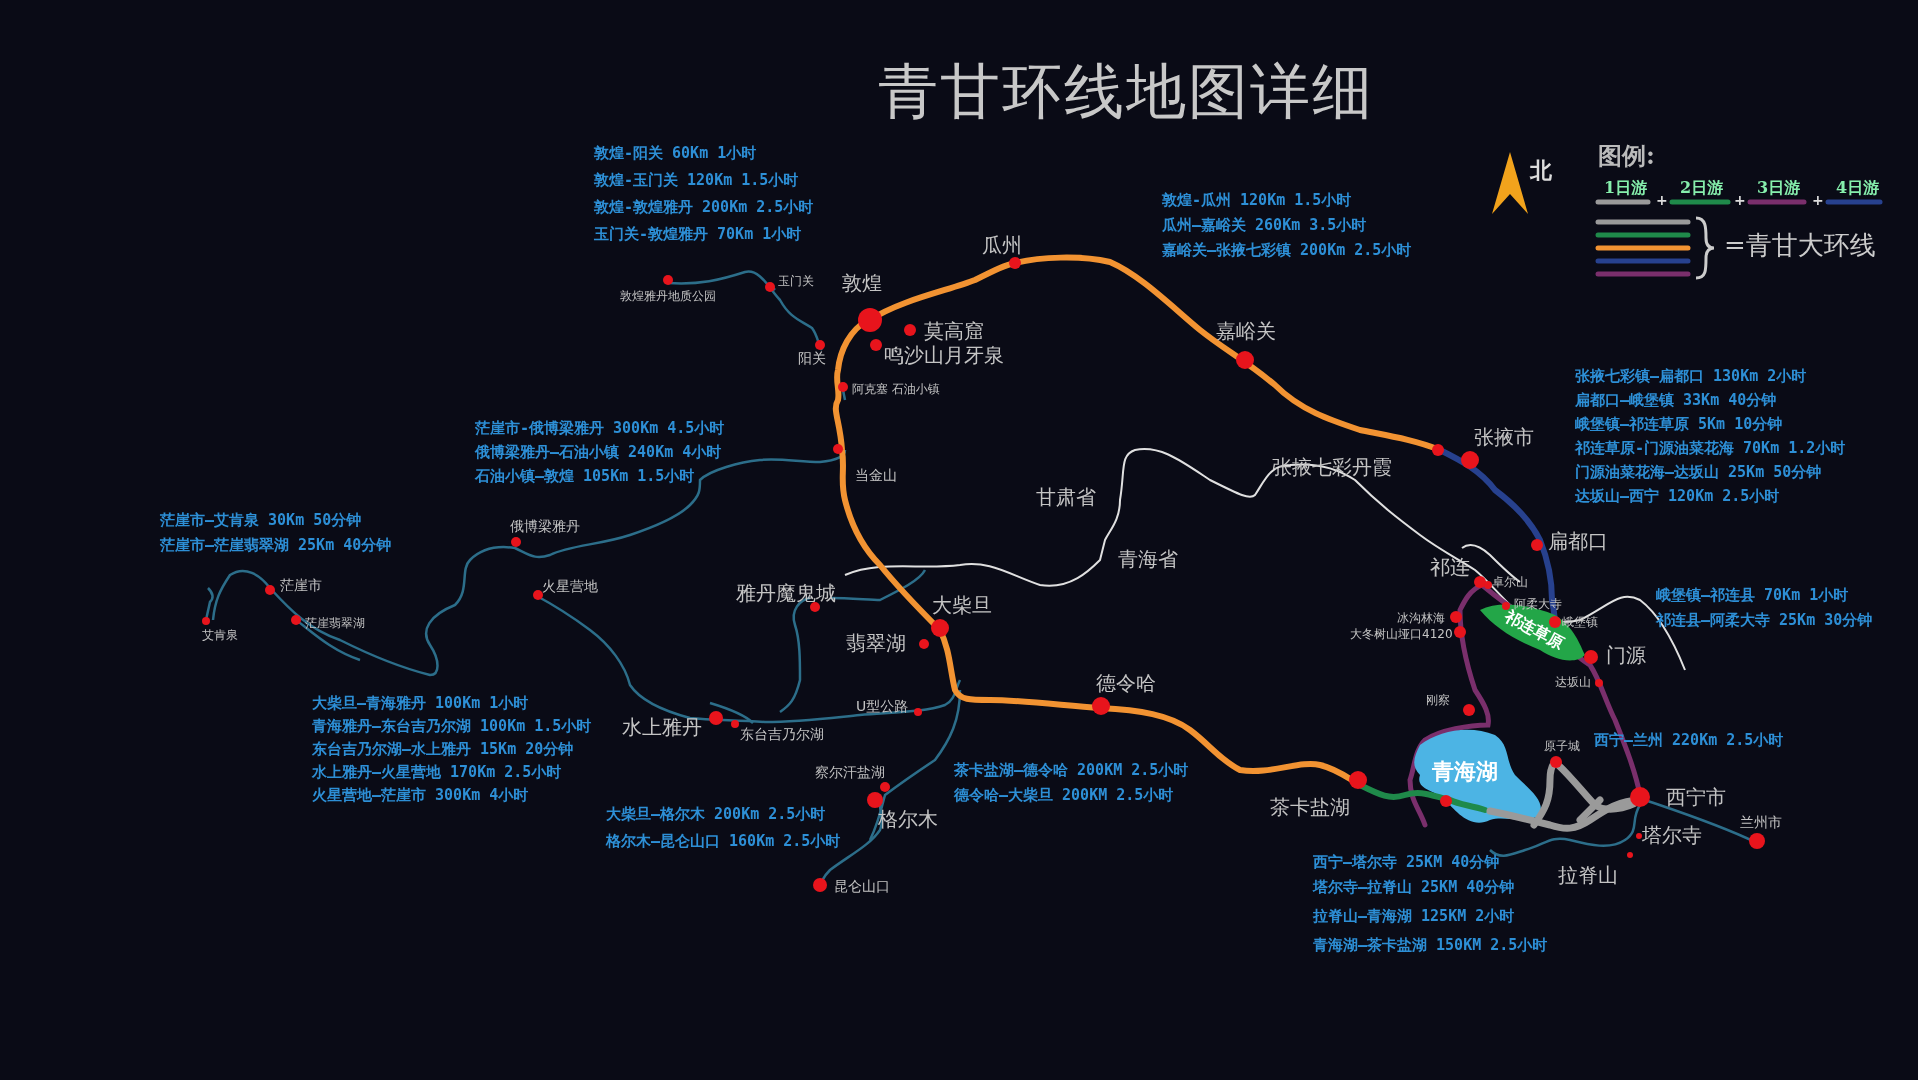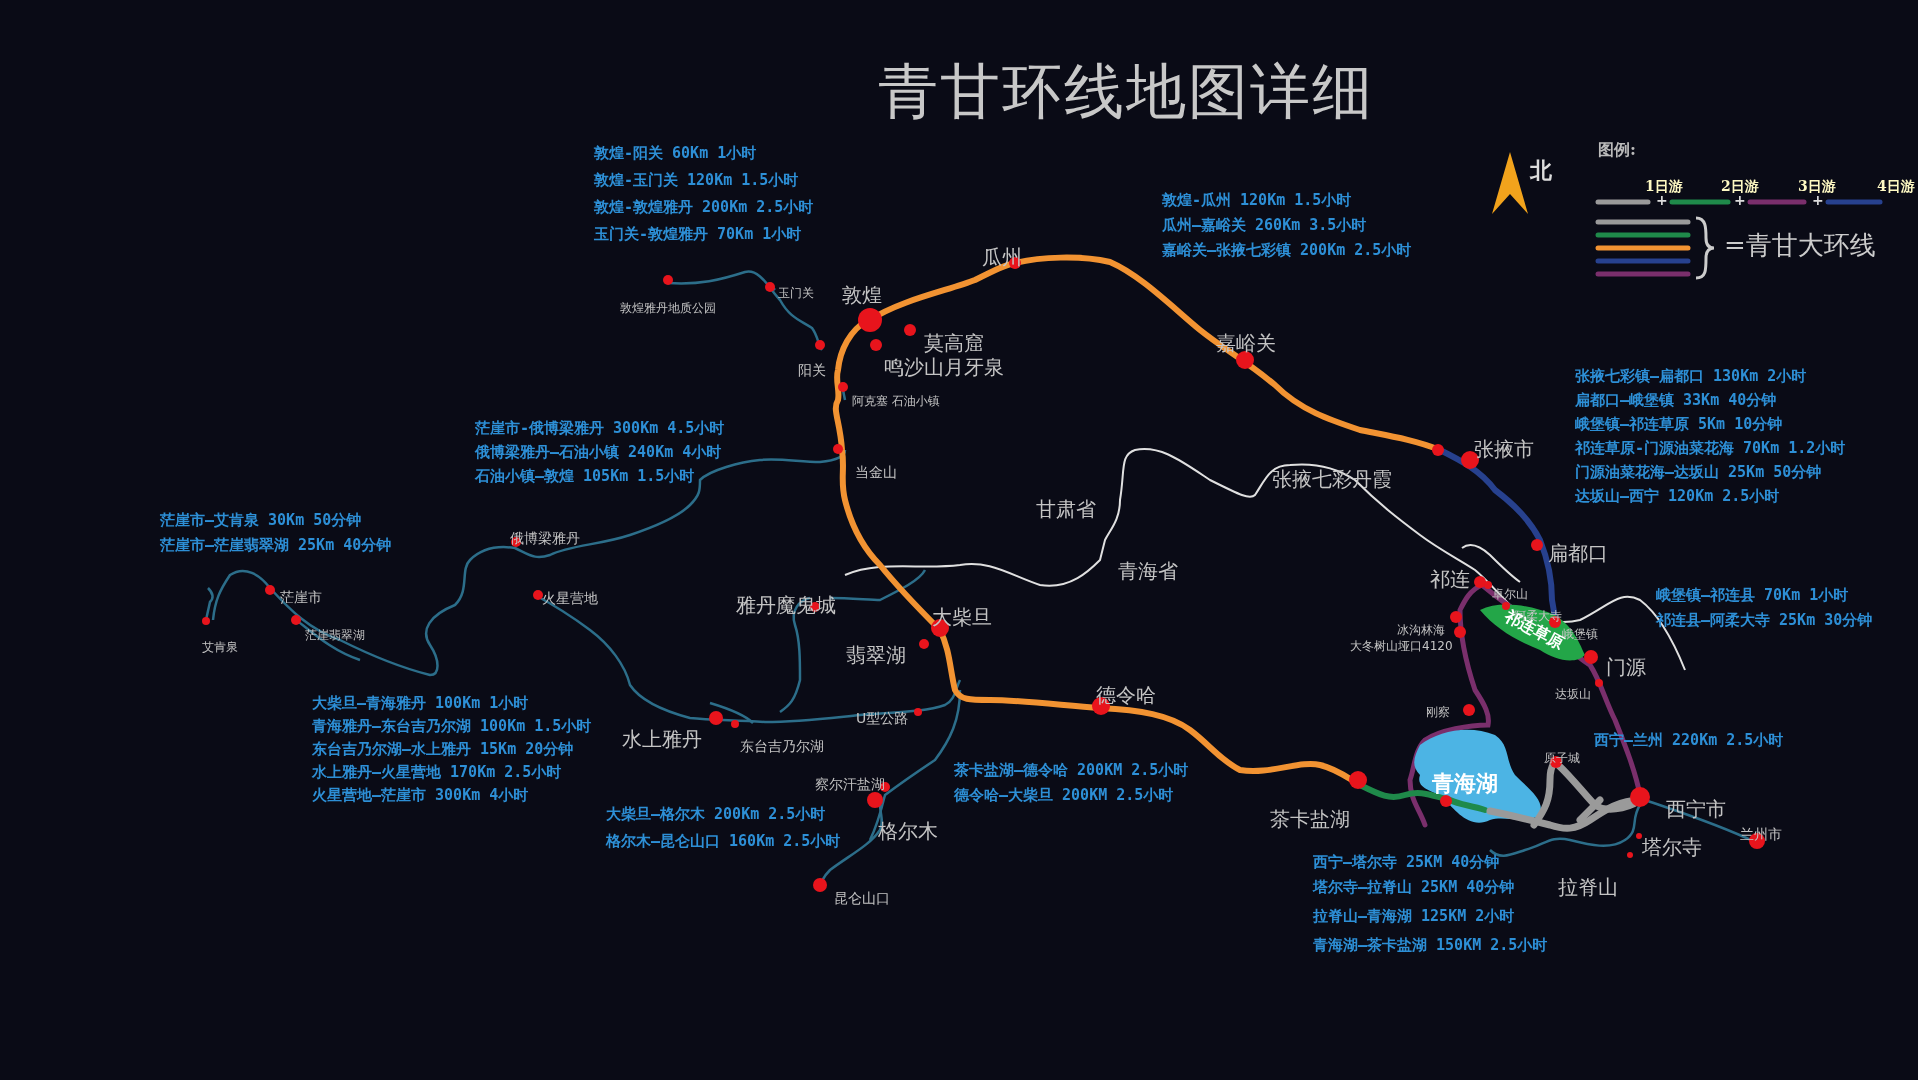--- a/index.html
+++ b/index.html
@@ -2,29 +2,29 @@
 <html><head>
 <meta charset="utf-8">
 <style>
   html, body { margin:0; padding:0; }
   body { width:1918px; height:1080px; background:#0a0b16; position:relative; overflow:hidden;
          font-family:"DejaVu Sans", sans-serif; color:#c9c9c9; }
   #map { position:absolute; left:0; top:0; width:1918px; height:1080px; }
   .title { position:absolute; left:878px; top:52px; font-size:60px; color:#c8c8c8; letter-spacing:2px; white-space:nowrap; }
   .info { position:absolute; color:#2d8fd6; font-size:15px; font-weight:bold; line-height:25px; white-space:nowrap; font-family:"DejaVu Sans Mono", monospace; }
   .info div { white-space:nowrap; }
-  .lbl { position:absolute; white-space:nowrap; color:#c4c4c4;margin-top:12px; }
+  .lbl { position:absolute; white-space:nowrap; color:#c4c4c4; }
   .big { font-size:20px; }
   .med { font-size:20px; }
   .sm  { font-size:14px; }
   .xs  { font-size:12px; }
   .lake-label { color:#ffffff; font-size:22px; font-weight:bold; }
   .grass-label { color:#ffffff; font-size:16px; font-weight:bold; }
-  .legend-title { position:absolute; left:1598px; top:140px; font-size:16px; color:#bbbbbb; font-family:"DejaVu Serif", serif; font-weight:bold; }
-  .leg-day { position:absolute; font-size:14px; color:#fef9c3; font-family:"DejaVu Serif", serif; font-weight:bold;margin-left:41px; }
+  .legend-title { position:absolute; left:1598px; top:140px; font-size:24px; color:#bbbbbb; font-family:"DejaVu Serif", serif; font-weight:bold; }
+  .leg-day { position:absolute; font-size:16px; color:#86efac; font-family:"DejaVu Serif", serif; font-weight:bold; }
   .leg-plus { position:absolute; font-size:14px; color:#ddd; font-weight:bold; }
   .leg-eq { position:absolute; left:1724px; top:228px; font-size:26px; color:#cccccc; font-family:"DejaVu Serif", serif; font-weight:normal; }
   .north-label { position:absolute; left:1530px; top:156px; font-size:22px; color:#dddddd; font-family:"DejaVu Serif", serif; font-weight:bold; }
 </style>
 </head>
 <body>
 
 <svg id="map" viewBox="0 0 1918 1080" xmlns="http://www.w3.org/2000/svg">
 
   <path d="M845,575 C880,560 920,570 960,565 C990,560 1010,575 1040,585 C1070,590 1090,570 1100,560 L1105,540 C1110,530 1120,520 1120,500 C1125,470 1120,455 1135,450 C1160,445 1180,460 1210,480 C1240,495 1250,500 1255,495 C1265,480 1270,465 1290,465 C1320,462 1340,470 1355,480 C1380,505 1400,520 1420,535 C1440,550 1460,560 1475,570 C1485,578 1495,590 1510,605 C1530,620 1560,625 1580,620 C1610,605 1620,590 1640,600 C1660,615 1675,645 1685,670" fill="none" stroke="#e0e0e0" stroke-width="2"></path>
@@ -236,19 +236,19 @@
 <div class="lbl med" style="left:622px;top:714px;">水上雅丹</div>
 <div class="lbl sm" style="left:740px;top:726px;">东台吉乃尔湖</div>
 <div class="lbl sm" style="left:815px;top:764px;">察尔汗盐湖</div>
 <div class="lbl med" style="left:878px;top:806px;">格尔木</div>
 <div class="lbl sm" style="left:834px;top:878px;">昆仑山口</div>
 <div class="lbl sm" style="left:280px;top:577px;">茫崖市</div>
 <div class="lbl xs" style="left:202px;top:627px;">艾肯泉</div>
 <div class="lbl xs" style="left:305px;top:615px;">茫崖翡翠湖</div>
 <div class="lbl sm" style="left:510px;top:518px;">俄博梁雅丹</div>
 <div class="lbl sm" style="left:542px;top:578px;">火星营地</div>
-<div class="lbl sm" style="left:855px;top:452px;">当金山</div>
+<div class="lbl sm" style="left:855px;top:467px;">当金山</div>
 <div class="lbl xs" style="left:852px;top:381px;">阿克塞  石油小镇</div>
 <div class="lbl sm" style="left:798px;top:350px;">阳关</div>
 <div class="lbl xs" style="left:778px;top:273px;">玉门关</div>
 <div class="lbl xs" style="left:620px;top:288px;">敦煌雅丹地质公园</div>
 <div class="lbl med" style="left:924px;top:318px;">莫高窟</div>
 <div class="lbl med" style="left:884px;top:342px;">鸣沙山月牙泉</div>
 
 </body></html>

